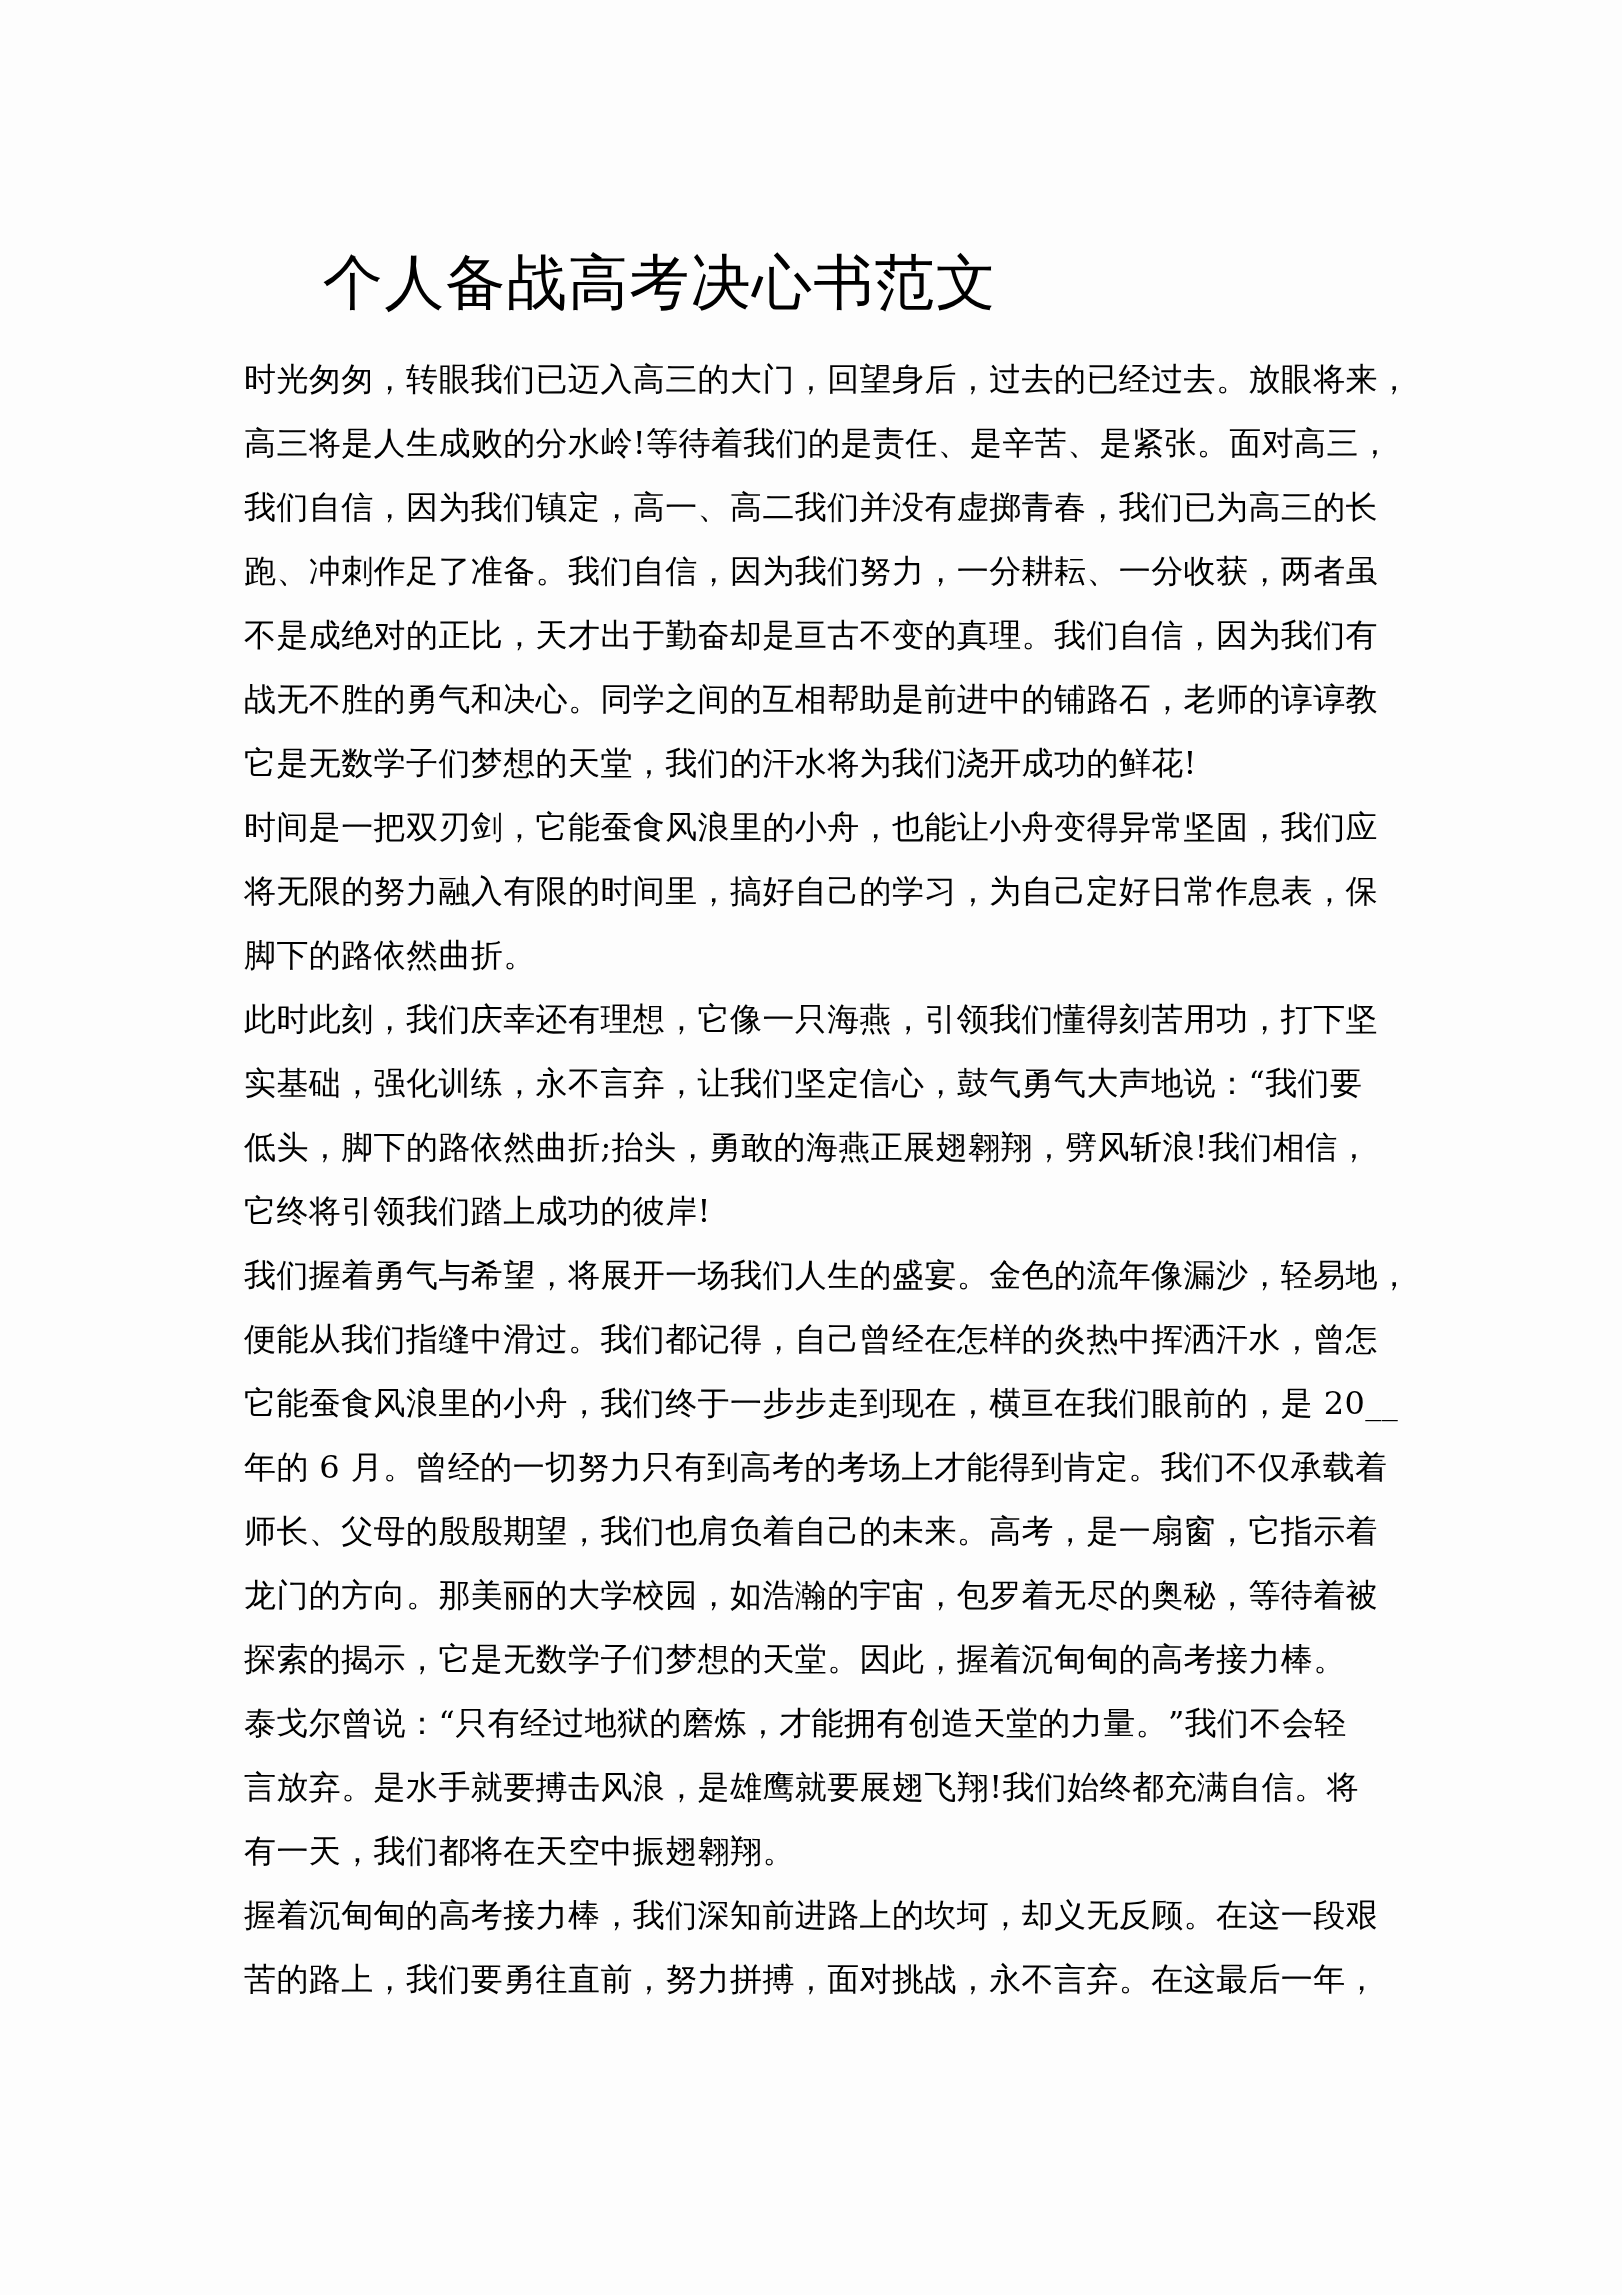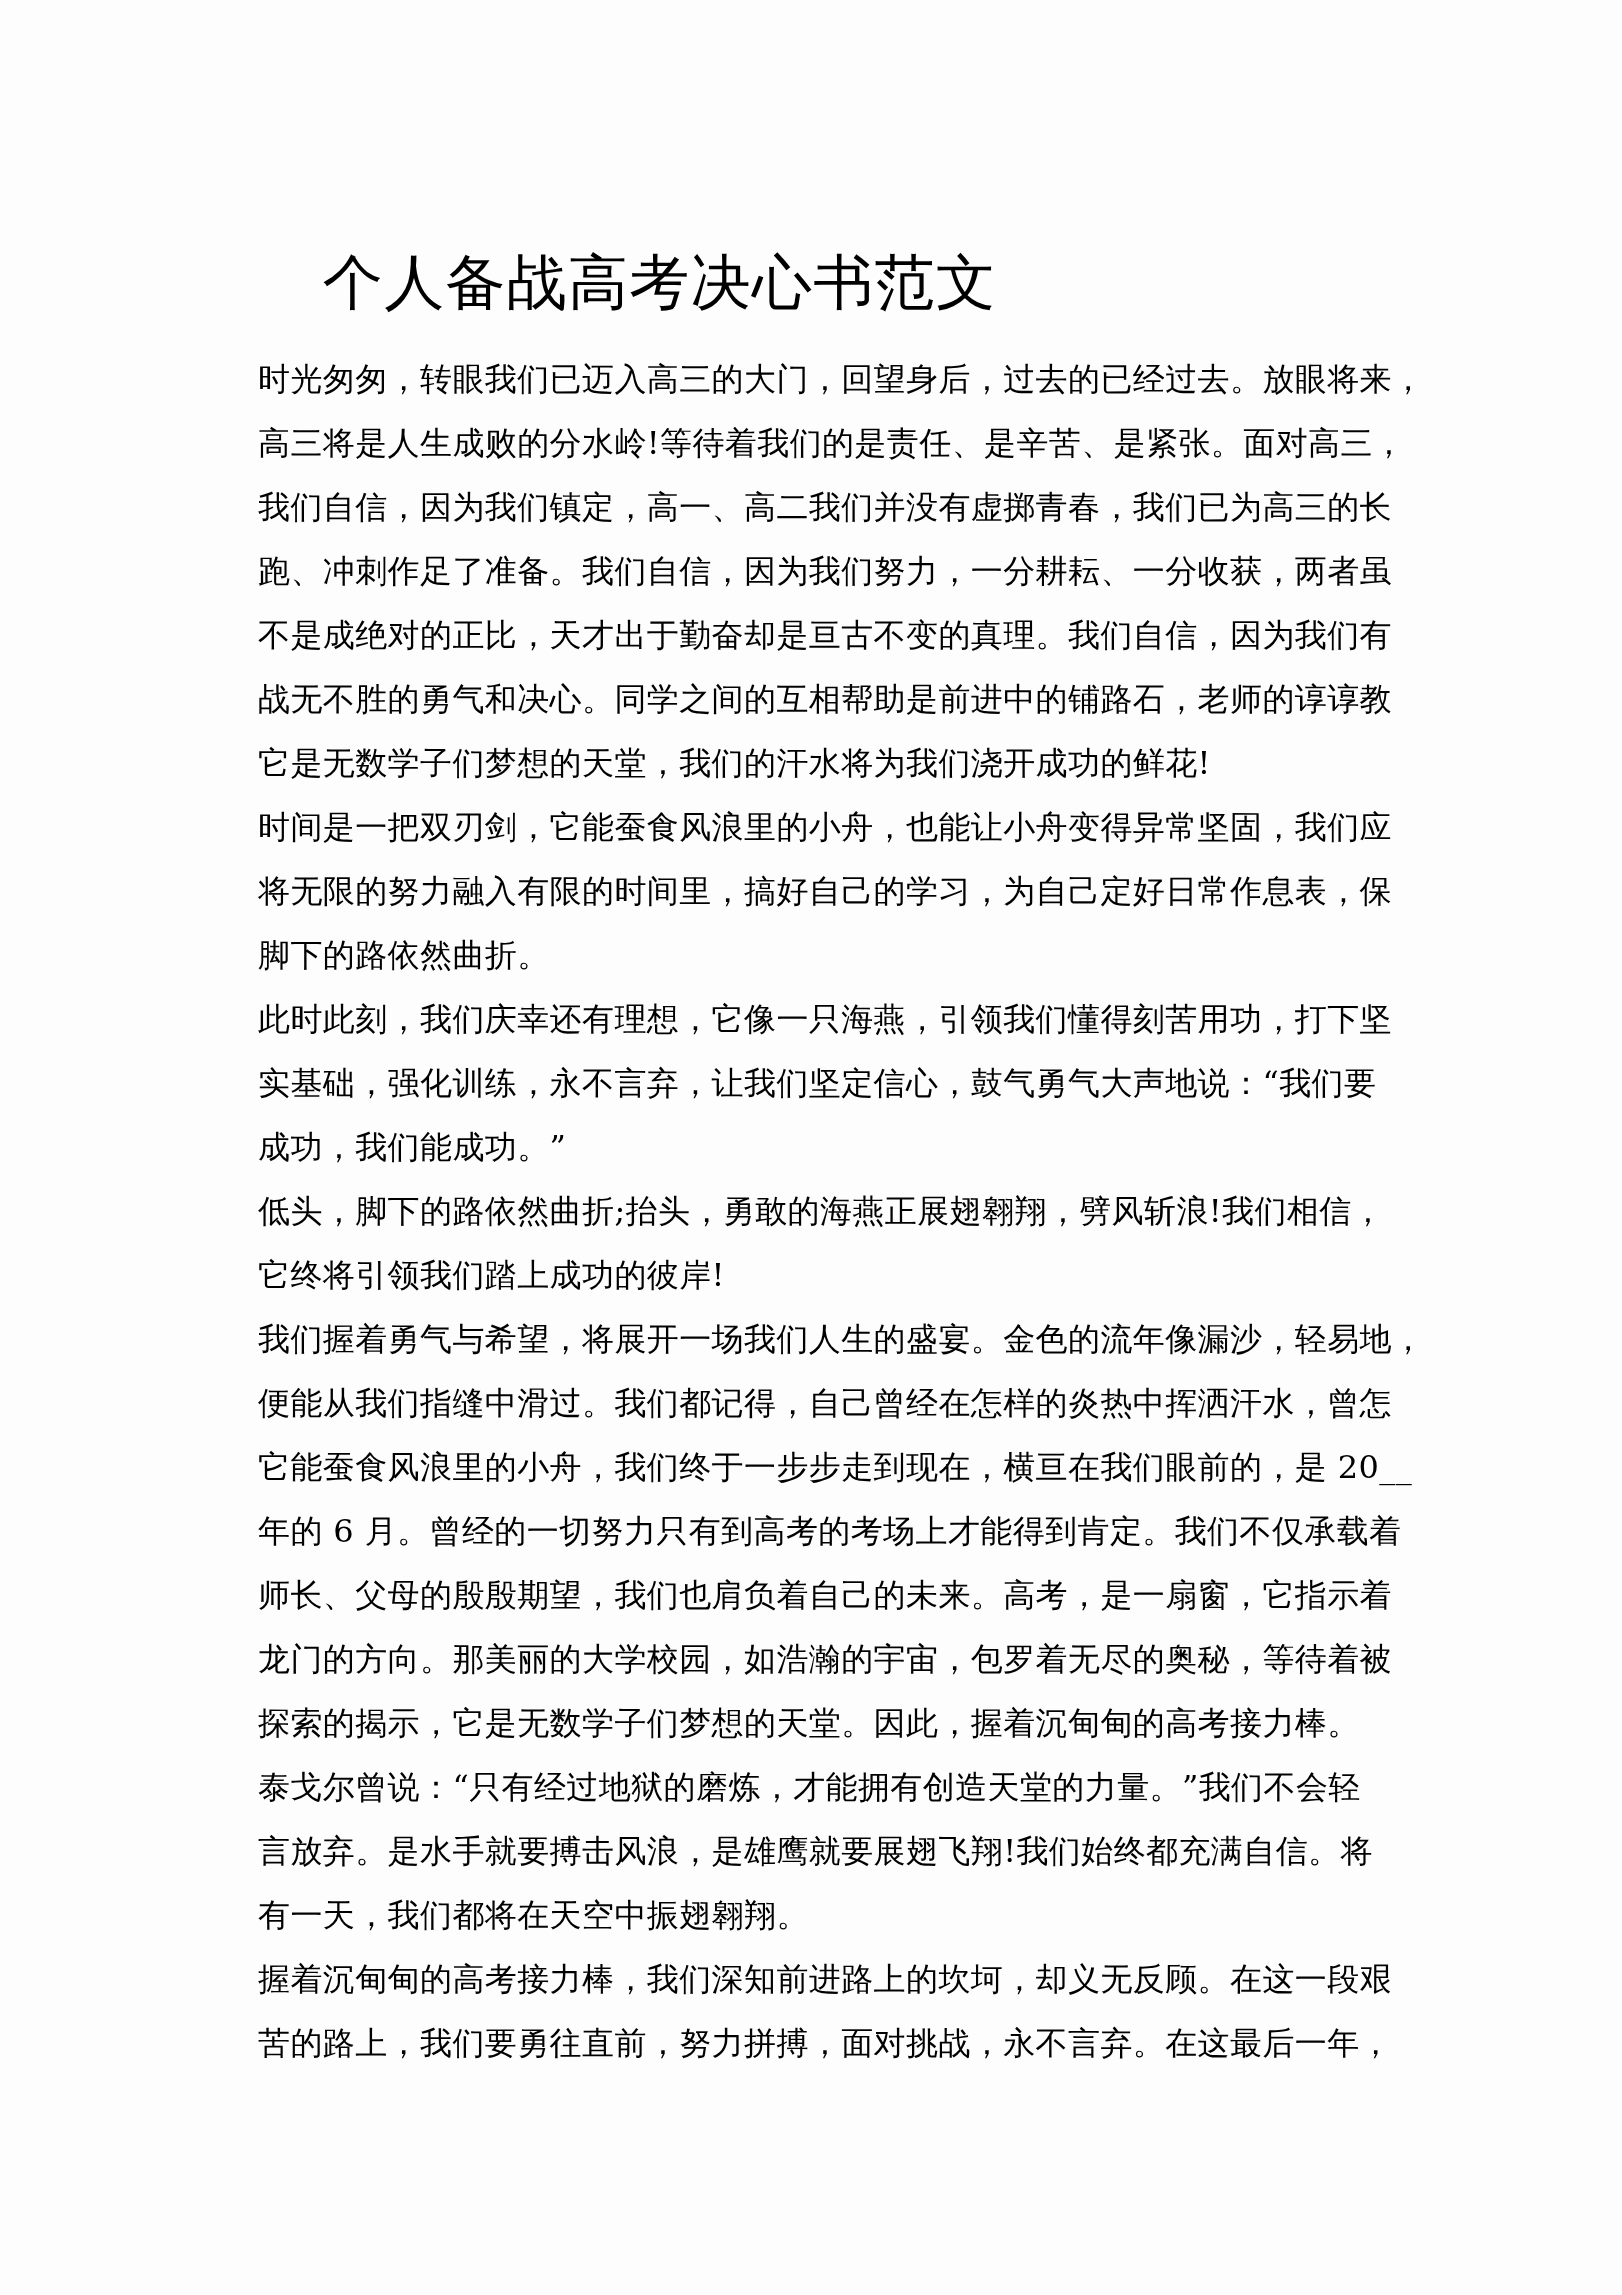--- a/index.html
+++ b/index.html
@@ -32,21 +32,20 @@
       font-size: 60px;
       line-height: 92px;
       letter-spacing: 1.3px;
       font-weight: normal;
     }
     .body {
       position: absolute;
       left: 244px;
       top: 347px;
       width: 1142px;
-      margin-left: 14px;
     }
     .line {
       display: block;
       height: 64px;
       font-size: 32px;
       line-height: 64px;
       white-space: nowrap;
       letter-spacing: 0.4px;
     }
   </style>
@@ -62,21 +61,20 @@
     <span class="line">我们自信，因为我们镇定，高一、高二我们并没有虚掷青春，我们已为高三的长</span>
     <span class="line">跑、冲刺作足了准备。我们自信，因为我们努力，一分耕耘、一分收获，两者虽</span>
     <span class="line">不是成绝对的正比，天才出于勤奋却是亘古不变的真理。我们自信，因为我们有</span>
     <span class="line">战无不胜的勇气和决心。同学之间的互相帮助是前进中的铺路石，老师的谆谆教</span>
     <span class="line">它是无数学子们梦想的天堂，我们的汗水将为我们浇开成功的鲜花!</span>
     <span class="line">时间是一把双刃剑，它能蚕食风浪里的小舟，也能让小舟变得异常坚固，我们应</span>
     <span class="line">将无限的努力融入有限的时间里，搞好自己的学习，为自己定好日常作息表，保</span>
     <span class="line">脚下的路依然曲折。</span>
     <span class="line">此时此刻，我们庆幸还有理想，它像一只海燕，引领我们懂得刻苦用功，打下坚</span>
     <span class="line">实基础，强化训练，永不言弃，让我们坚定信心，鼓气勇气大声地说：“我们要</span>
-    <span class="line">成功，我们能成功。”</span>
     <span class="line">低头，脚下的路依然曲折;抬头，勇敢的海燕正展翅翱翔，劈风斩浪!我们相信，</span>
     <span class="line">它终将引领我们踏上成功的彼岸!</span>
     <span class="line">我们握着勇气与希望，将展开一场我们人生的盛宴。金色的流年像漏沙，轻易地，</span>
     <span class="line">便能从我们指缝中滑过。我们都记得，自己曾经在怎样的炎热中挥洒汗水，曾怎</span>
     <span class="line">它能蚕食风浪里的小舟，我们终于一步步走到现在，横亘在我们眼前的，是 20__</span>
     <span class="line">年的 6 月。曾经的一切努力只有到高考的考场上才能得到肯定。我们不仅承载着</span>
     <span class="line">师长、父母的殷殷期望，我们也肩负着自己的未来。高考，是一扇窗，它指示着</span>
     <span class="line">龙门的方向。那美丽的大学校园，如浩瀚的宇宙，包罗着无尽的奥秘，等待着被</span>
     <span class="line">探索的揭示，它是无数学子们梦想的天堂。因此，握着沉甸甸的高考接力棒。</span>
     <span class="line">泰戈尔曾说：“只有经过地狱的磨炼，才能拥有创造天堂的力量。”我们不会轻</span>

